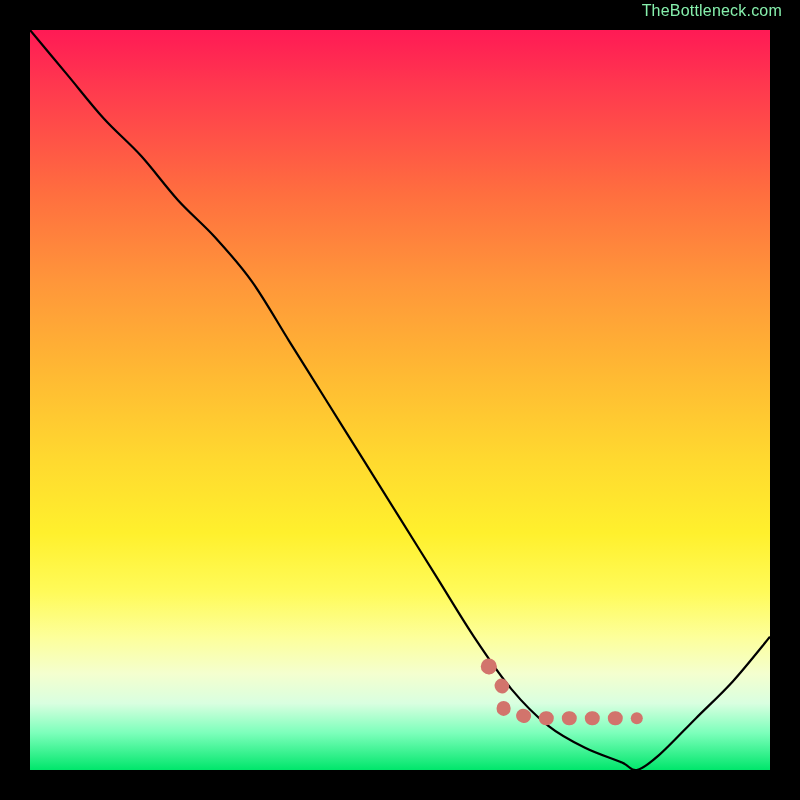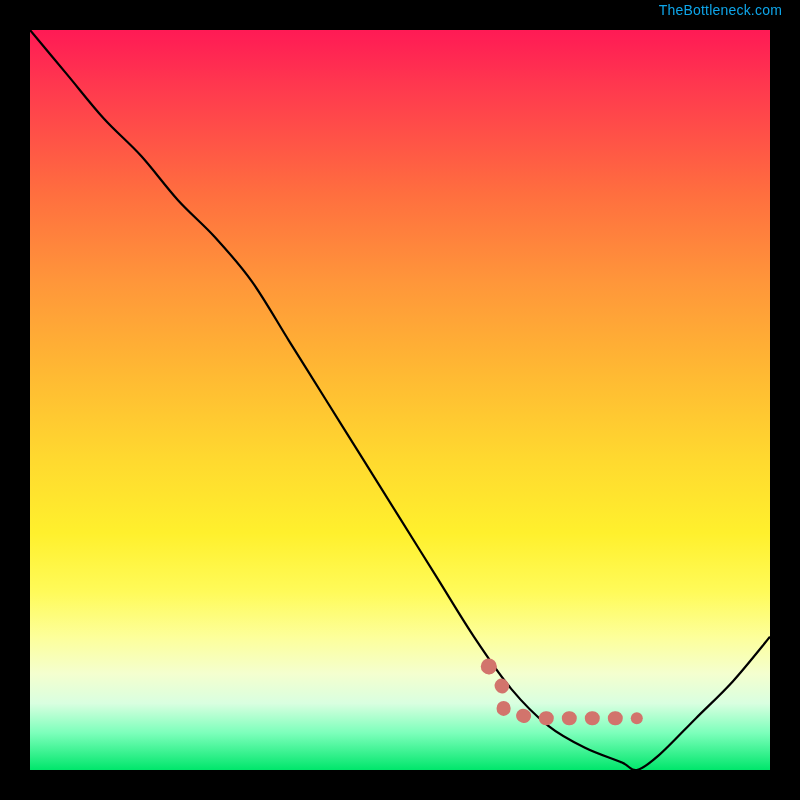--- a/index.html
+++ b/index.html
@@ -14,22 +14,22 @@
   .frame {
     position: relative;
     width: 800px;
     height: 800px;
     background: #000;
   }
   .watermark {
     position: absolute;
     top: 2px;
     right: 18px;
-    color: #0ea5e9;
-    font-size: 14px;
+    color: #86efac;
+    font-size: 16px;
     font-weight: 500;
     letter-spacing: 0.2px;
     z-index: 5;
   }
   .plot-area {
     position: absolute;
     left: 30px;
     top: 30px;
     width: 740px;
     height: 740px;

